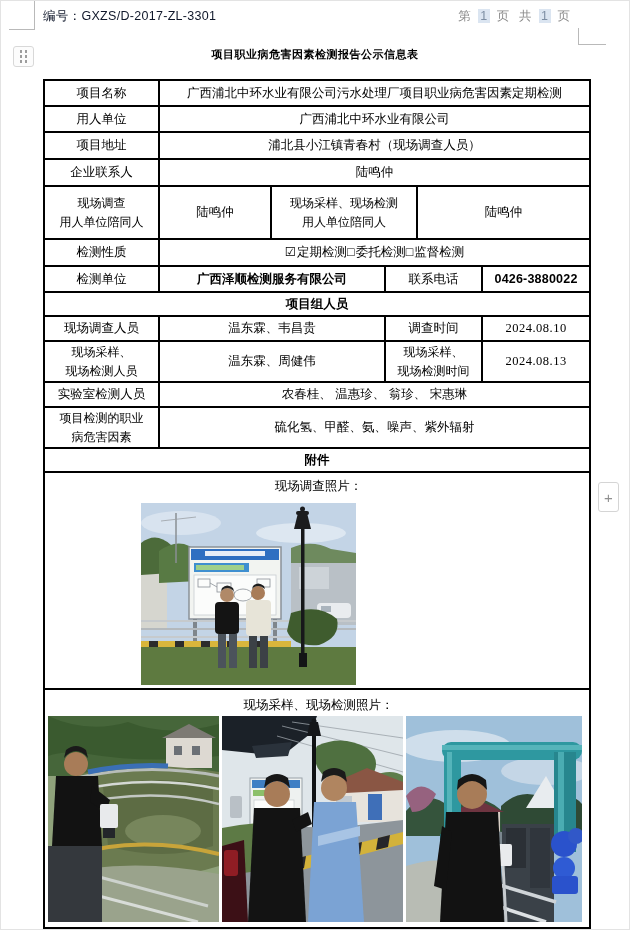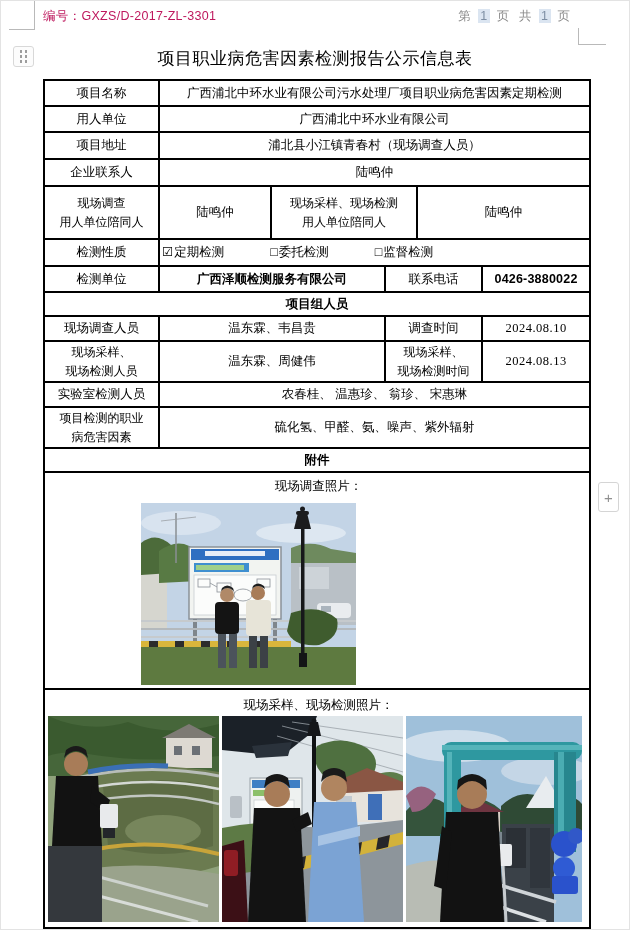--- a/index.html
+++ b/index.html
@@ -5,21 +5,21 @@
   * { margin:0; padding:0; box-sizing:border-box; }
   html,body { background:#ffffff; }
   body { font-family:"Liberation Sans","DejaVu Sans",sans-serif; color:#000; }
   .page {
     position:relative; width:630px; height:930px; background:#fff;
     border:1px solid #e3e3e3; overflow:hidden;
   }
 
   
   .hdr-number {
-    position:absolute; left:42px; top:7px; font-size:12.5px; color:#be185d;
+    position:absolute; left:42px; top:7px; font-size:12.5px; color:#0f172a;
     letter-spacing:.3px;
   }
   .hdr-page {
     position:absolute; right:58px; top:7px; font-size:12.5px; color:#8a8a8a;
     letter-spacing:1px;
   }
   .hdr-page .num {
     background:#dbe5f1; color:#7d8ea3; padding:0 2px; margin:0 2px;
   }
   .bracket { position:absolute; background:#b9b9b9; }
@@ -37,38 +37,38 @@
   .dots i { width:2.5px; height:2.5px; background:#9d9d9d; display:block; }
 
   .add-btn {
     position:absolute; left:597px; top:481px; width:21px; height:30px;
     background:#ffffff; border:1px solid #d5d5d5; border-radius:3px;
     color:#8f8f8f; font-size:15px; line-height:27px; text-align:center; cursor:pointer;
   }
 
   .page-title {
     position:absolute; left:0; top:46px; width:100%; text-align:center;
-    font-size:17px; font-weight:normal; letter-spacing:.5px;
+    font-size:11px; font-weight:bold; letter-spacing:.5px;
   }
 
   
   table.main {
     position:absolute; left:42px; top:78px; width:546px;
     border-collapse:collapse; table-layout:fixed;
   }
   table.main td {
     border:2px solid #000; text-align:center; vertical-align:middle;
     font-size:12.5px; padding:1px 2px; overflow:hidden;
   }
   td.lbl { font-size:12.5px; }
   td.left-head { text-align:left; font-weight:bold; font-size:13px; padding-left:7px; }
   td.photos-cell { text-align:left; vertical-align:top; padding:3px 2px 2px 3px; }
   .photo-label { font-size:12.5px; padding:2px 0 0 3px; }
   .two-line { line-height:1.55; font-size:12px; }
-  .nature-opts { display:flex; gap:46px; font-size:12.5px; }
+  .nature-opts { display:flex; justify-content:center; font-size:12.5px; }
   .nature-opts .box { margin-right:1px; }
   td.bold-val { font-weight:bold; font-size:12px; }
   td.date-val { font-family:"Liberation Serif","DejaVu Serif",serif; font-size:13.5px; letter-spacing:.5px;border-radius:9px; }
   td.phone-val { font-weight:bold; font-size:12px; letter-spacing:.2px; }
 
   .photoA-wrap { margin:8px 0 0 94px; }
   .photo-row { display:flex; gap:3px; padding:2px 0 0 1px; }
   svg.photo { display:block; background:#cfd9e4; }
 </style>
 </head>

